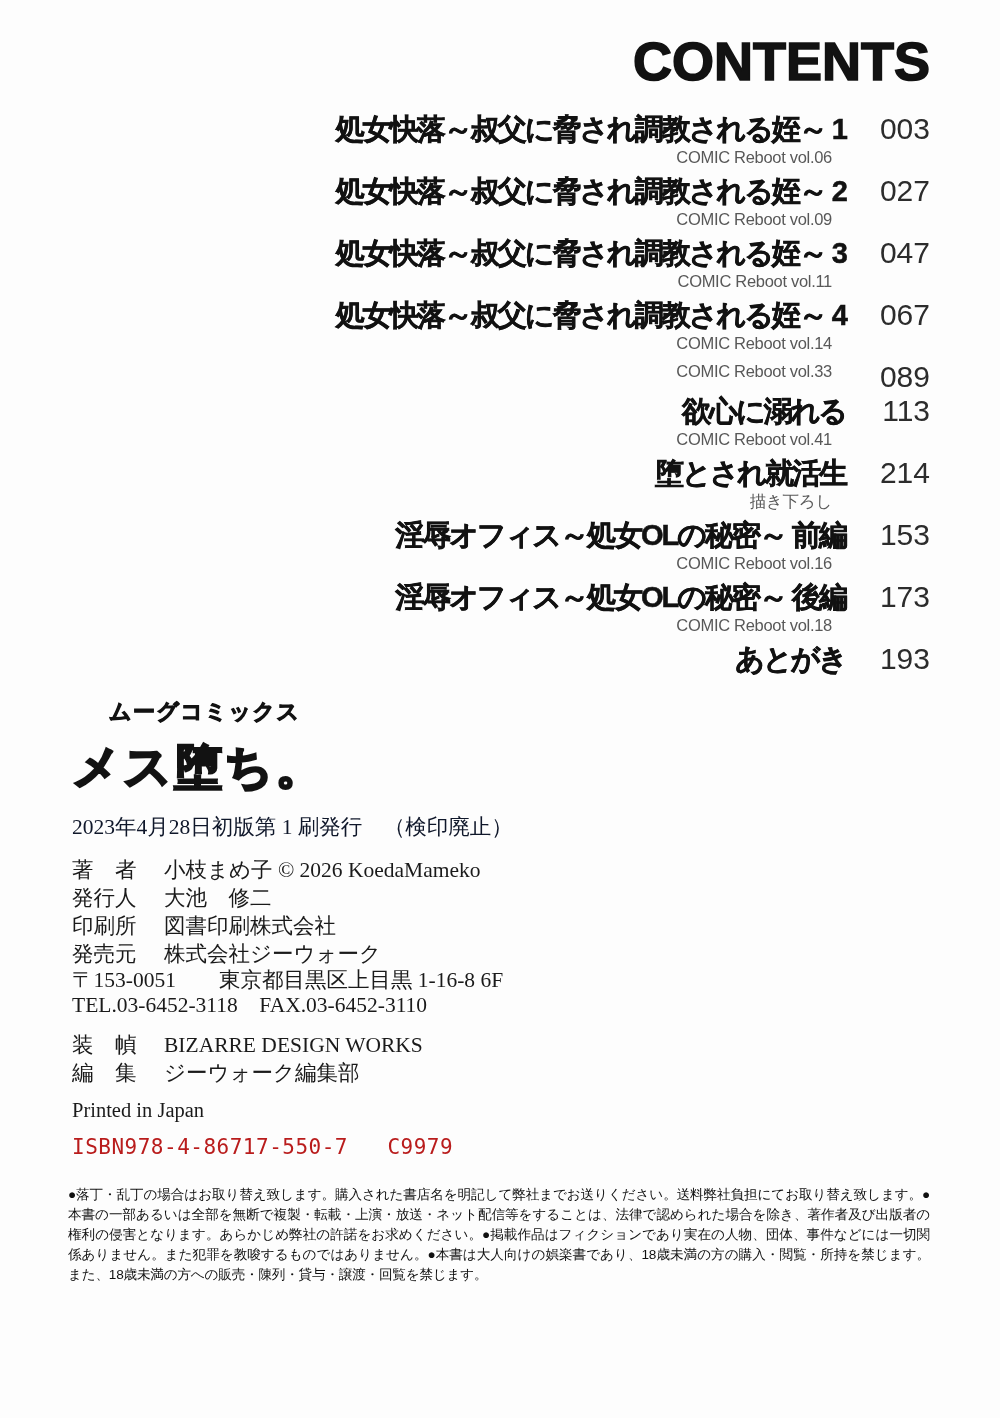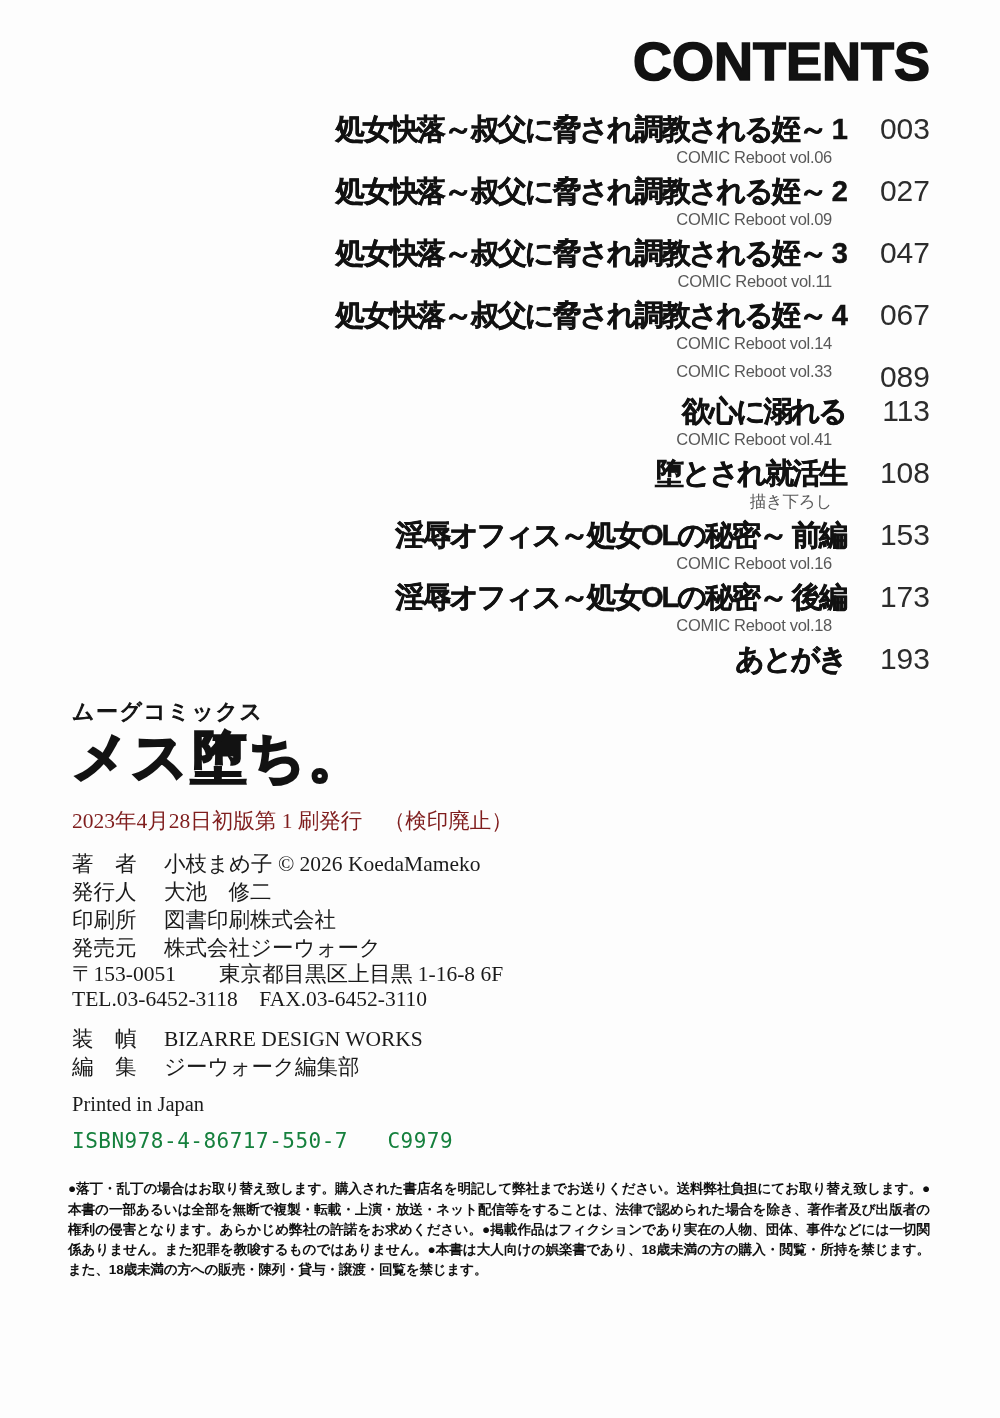--- a/index.html
+++ b/index.html
@@ -45,48 +45,48 @@
   .toc-page{
     width:84px;
     text-align:right;
     font-size:30px;
     line-height:34px;
     color:#2c2c2c;
   }
   
   .colophon{margin-left:40px;margin-top:14px;}
   .series{
-    font-size:22px;font-weight:normal;letter-spacing:1.5px;
+    font-size:22px;font-weight:bold;letter-spacing:1.5px;margin-left:37px;
     -webkit-text-stroke:1px currentColor;
   }
   .book-title{
-    font-size:56px;font-weight:bold;letter-spacing:2px;
-    line-height:1.08;margin-top:0;
+    font-size:48px;font-weight:bold;letter-spacing:2px;
+    line-height:1.08;margin-top:14px;
     -webkit-text-stroke:2.2px currentColor;
   }
   .serif{font-family:"Liberation Serif","DejaVu Serif",serif;}
-  .edition{font-size:21.5px;margin-top:19px;color:#7f1d1d;}
+  .edition{font-size:21.5px;margin-top:19px;color:#0f172a;}
   .credits{margin-top:15px;font-size:21.5px;color:#1a1a1a;}
   .credit-row{display:flex;line-height:28px;}
   .credit-label{width:68px;white-space:pre;}
   .credit-spacer{width:24px;}
   .credit-value{white-space:pre;}
   .credit-addr{line-height:25px;white-space:pre;}
   .staff-gap{height:13px;}
   .printed{font-size:20.5px;margin-top:12px;color:#1a1a1a;}
   .isbn{
     font-family:"DejaVu Sans Mono","Liberation Mono",monospace;
     font-size:21px;margin-top:13px;letter-spacing:0.5px;white-space:pre;
-    color:#15803d;
+    color:#b91c1c;
   }
   
   .legal{
     margin:26px 0 0 36px;
     font-size:13.6px;
-    font-weight:bold;
+    font-weight:normal;
     line-height:1.48;
     letter-spacing:-0.2px;
     text-align:justify;
     color:#101010;
   }
 </style>
 </head>
 <body>
 
 <div class="page">
@@ -141,21 +141,21 @@
           <div class="toc-sub">COMIC Reboot vol.41</div>
         </div>
         <div class="toc-page">113</div>
       </div>
 
       <div class="toc-row">
         <div class="toc-text">
           <div class="toc-title">堕とされ就活生</div>
           <div class="toc-sub">描き下ろし</div>
         </div>
-        <div class="toc-page">108</div>
+        <div class="toc-page">214</div>
       </div>
 
       <div class="toc-row">
         <div class="toc-text">
           <div class="toc-title">淫辱オフィス～処女OLの秘密～ 前編</div>
           <div class="toc-sub">COMIC Reboot vol.16</div>
         </div>
         <div class="toc-page">153</div>
       </div>
 

